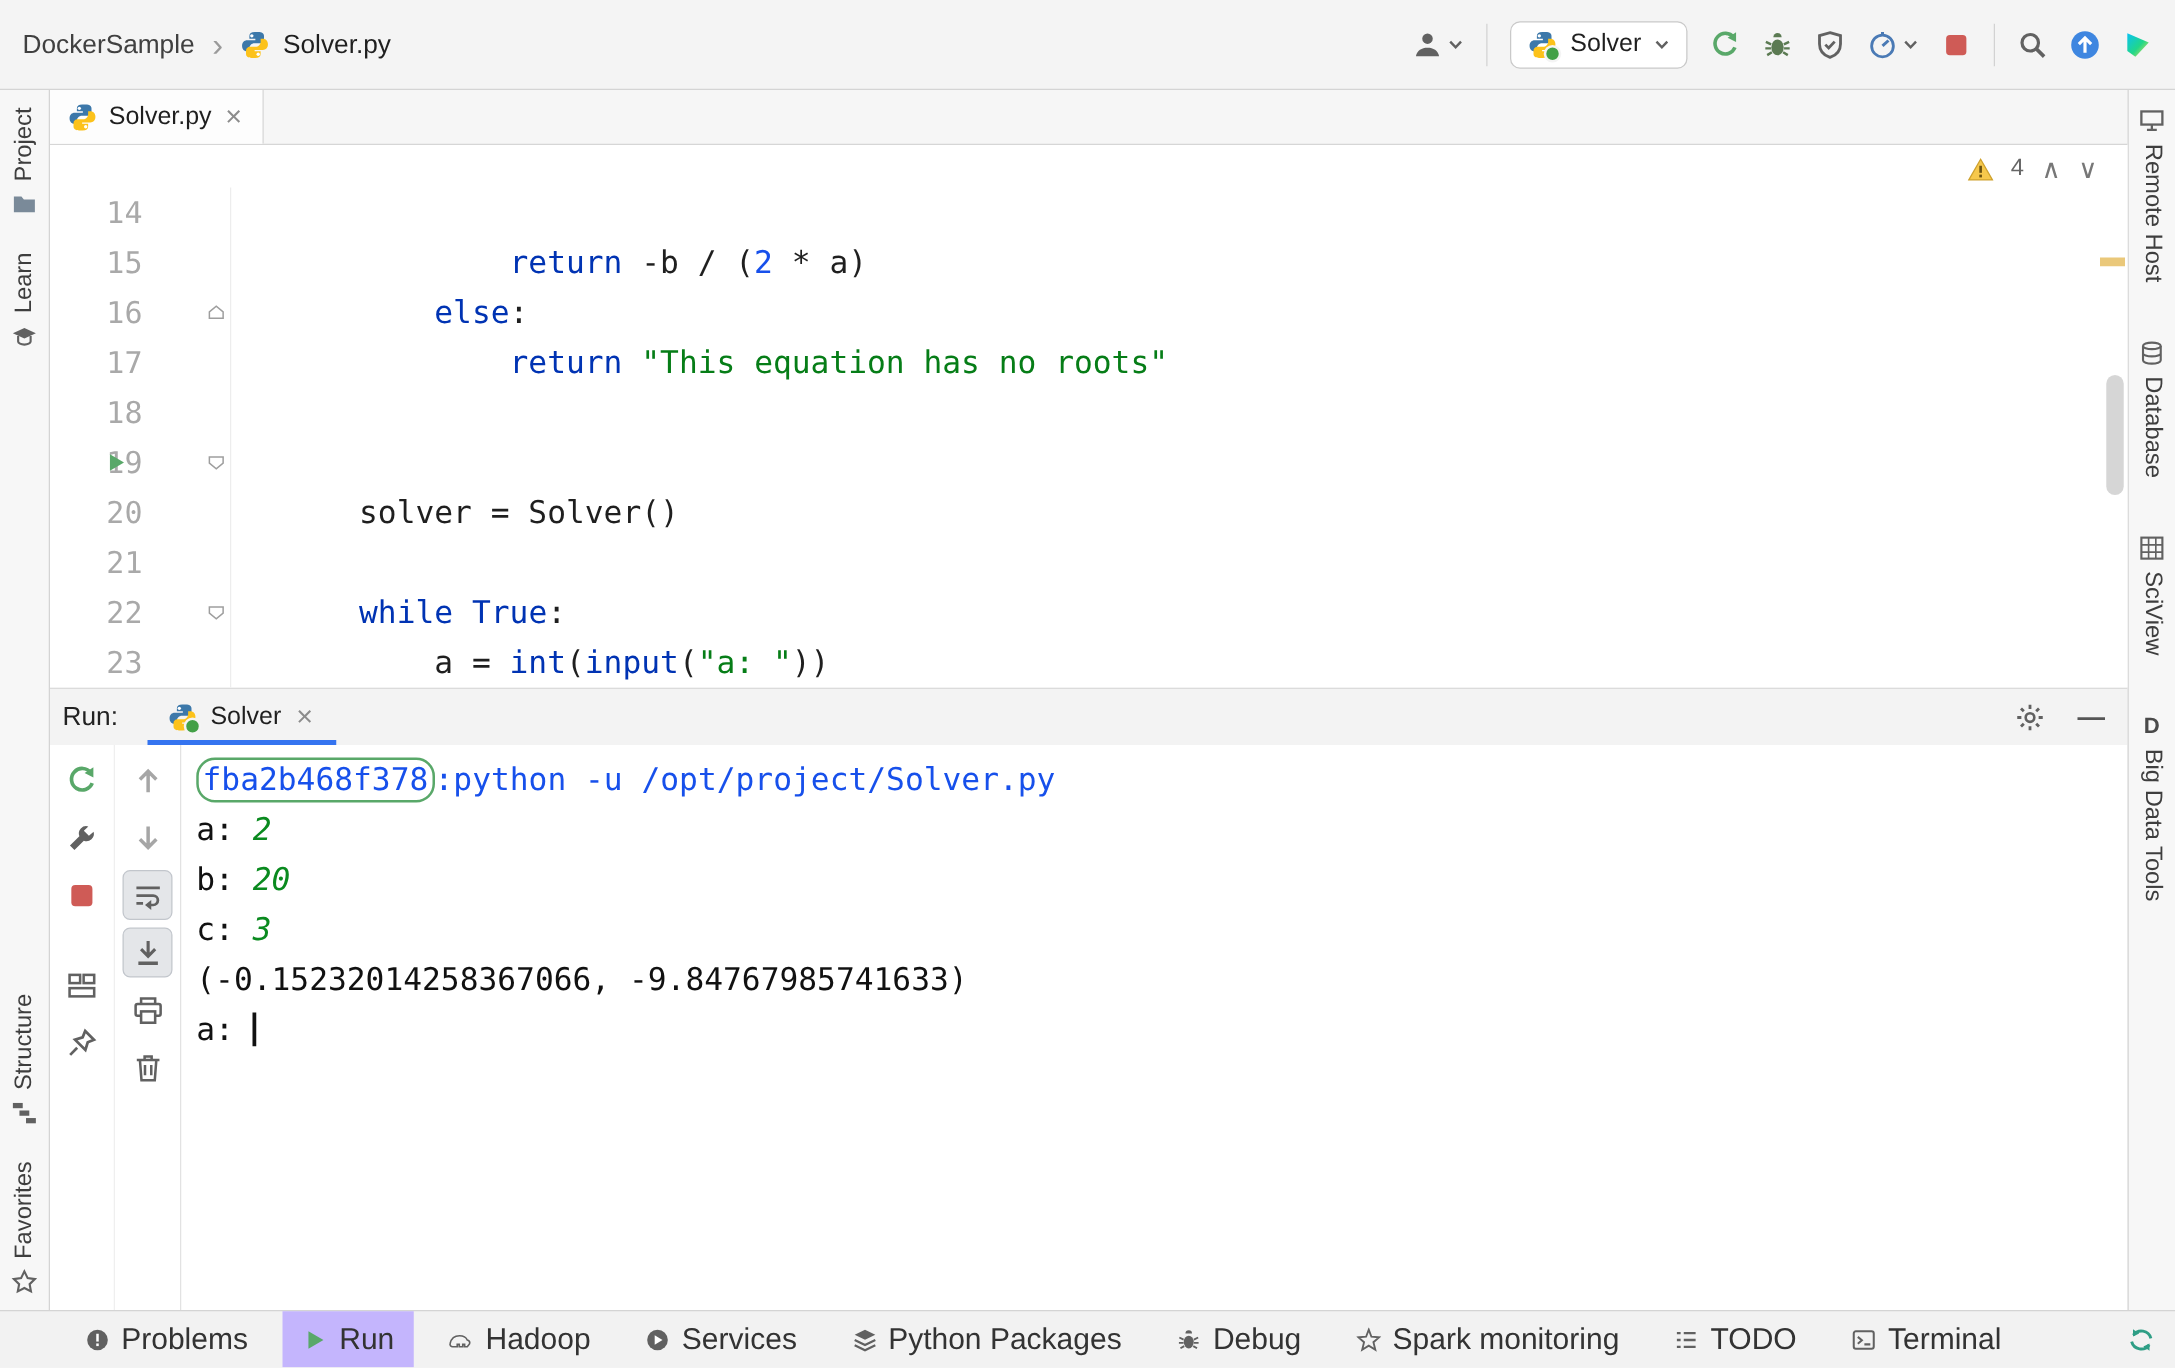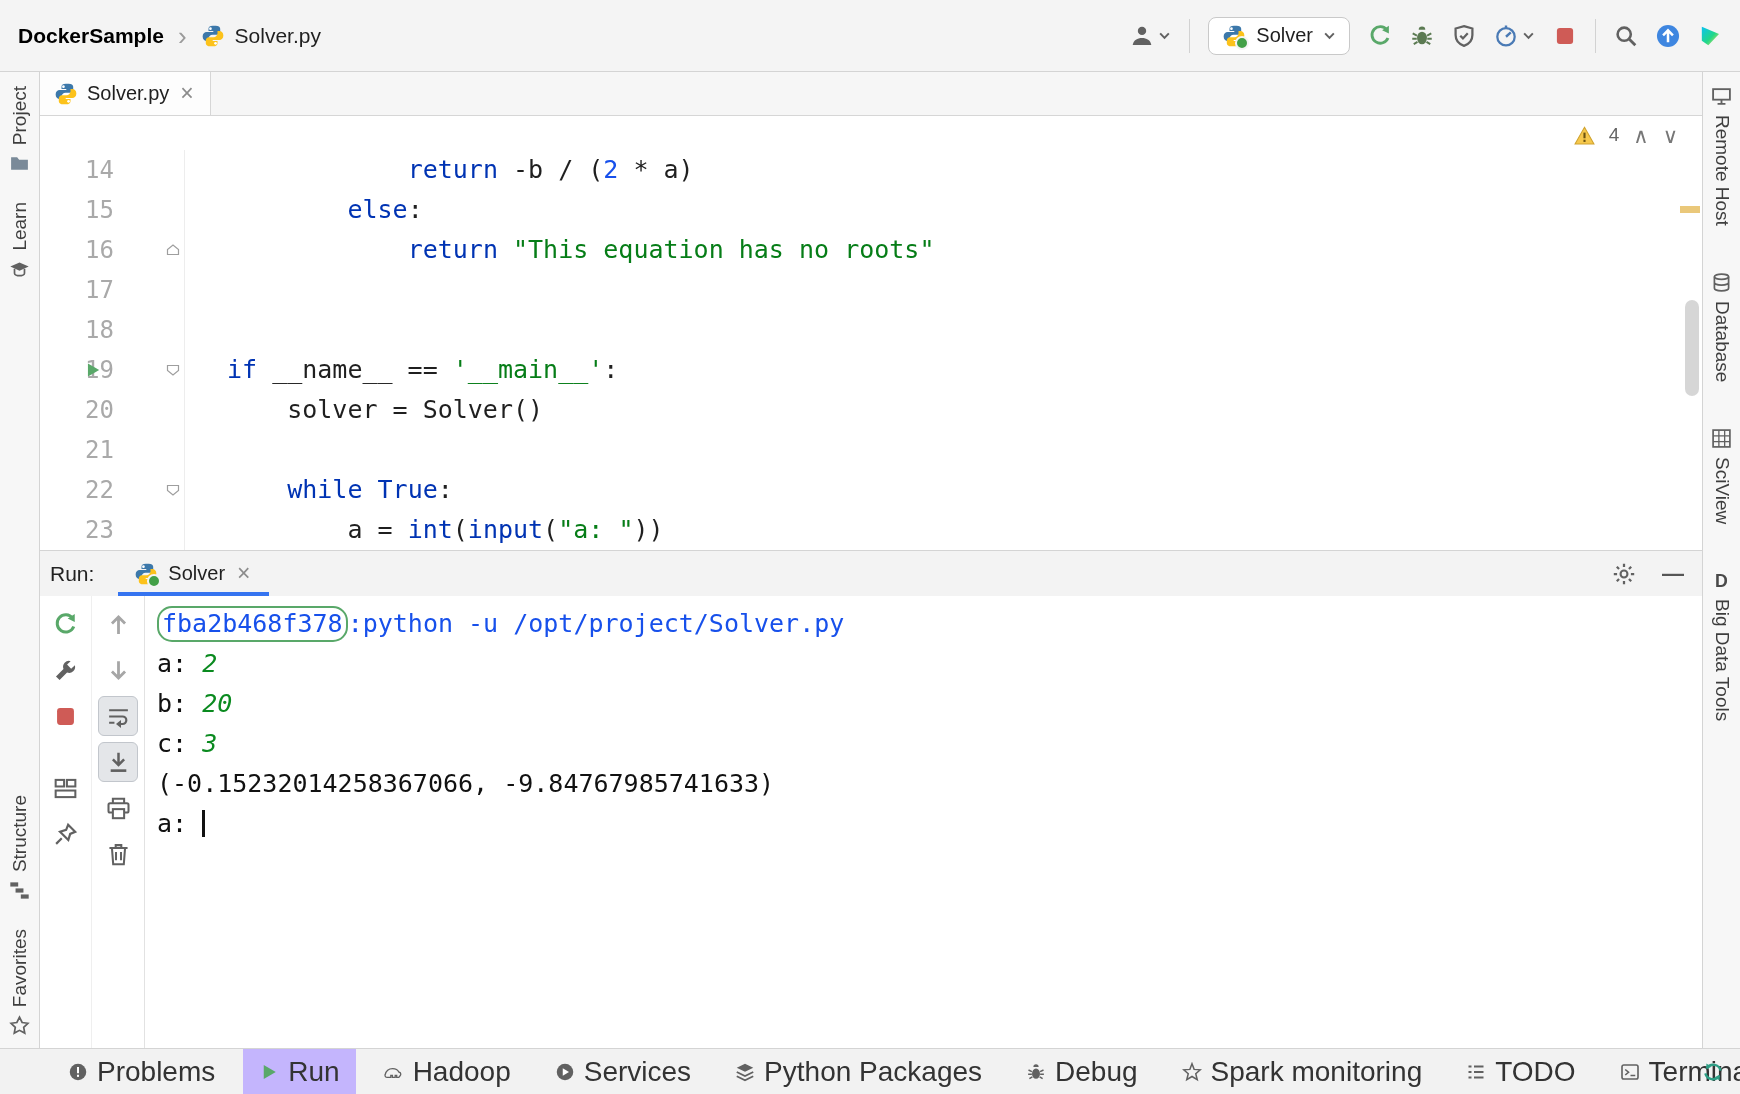--- a/index.html
+++ b/index.html
@@ -3,21 +3,21 @@
 <meta charset="utf-8">
 <style>
   *{box-sizing:border-box;margin:0;padding:0}
   html,body{background:#e9e9e9;}
   .app{width:1740px;height:1094px;display:flex;flex-direction:column;background:#fff;
        font-family:"Liberation Sans",sans-serif;color:#1f1f1f;overflow:hidden;position:relative;}
 
   
   .titlebar{height:72px;flex:0 0 auto;background:#f4f4f4;border-bottom:1px solid #d4d4d4;
             display:flex;align-items:center;padding:0 18px;gap:10px;}
-  .crumb-project{font-size:21px;font-weight:bold;color:#000000;cursor:pointer;}
+  .crumb-project{font-size:21px;font-weight:normal;color:#404040;cursor:pointer;}
   .crumb-sep{font-size:26px;color:#9a9a9a;margin:0 4px;line-height:1;}
   .crumb-file{font-size:21px;cursor:pointer;}
   .tb-right{margin-left:auto;display:flex;align-items:center;gap:18px;}
   .tb-sep{width:1px;height:34px;background:#d2d2d2;}
   .tb-btn{display:flex;align-items:center;gap:4px;cursor:pointer;}
   .combo{display:flex;align-items:center;gap:10px;background:#fff;border:1px solid #c9c9c9;
          border-radius:8px;padding:6px 13px;font-size:20px;cursor:pointer;}
 
   .icon{display:inline-flex;width:24px;height:24px;flex:0 0 auto;position:relative;}
   .icon svg{width:100%;height:100%;display:block;}
@@ -89,21 +89,21 @@
   .console{flex:1;padding:8px 0 0 12px;font-family:"DejaVu Sans Mono",monospace;font-size:25px;overflow:hidden;}
   .console-row{height:40px;line-height:40px;white-space:pre;color:#111;}
   .c-system{color:var(--console-system);}
   .c-input{color:var(--console-input);font-style:italic;}
   .c-cid{color:var(--console-system);border:2px solid var(--run-green);border-radius:15px;
          padding:0 3px;display:inline-block;line-height:32px;}
   .caret{display:inline-block;width:3px;height:27px;background:#111;vertical-align:-5px;}
 
   
   .statusbar{height:46px;flex:0 0 auto;background:#f2f2f2;border-top:1px solid #d4d4d4;
-             display:flex;align-items:stretch;padding:0 16px 0 52px;font-size:28px;color:#333;justify-content:center;}
+             display:flex;align-items:stretch;padding:0 16px 0 52px;font-size:24px;color:#333;justify-content:center;}
   .status-items{display:flex;align-items:stretch;gap:12px;flex:1;min-width:0;}
   .status-item{display:flex;align-items:center;gap:9px;padding:0 16px;cursor:pointer;white-space:nowrap;}
   .status-item.active{background:#c4b5fd;}
   .status-item .icon{width:20px;height:20px;}
   .status-right{display:flex;align-items:center;}
   .status-right .icon{width:22px;height:22px;cursor:pointer;}
 </style>
 </head>
 <body>
 
@@ -340,21 +340,20 @@
             <div class="gutter-row">
               <span class="lnum">23</span>
             </div>
           </div>
         <div class="code-area">
             <div class="code-row"><span>            </span><span class="tk-kw">return</span><span> -b / (</span><span class="tk-num">2</span><span> * a)</span></div>
             <div class="code-row"><span>        </span><span class="tk-kw">else</span><span>:</span></div>
             <div class="code-row"><span>            </span><span class="tk-kw">return</span><span> </span><span class="tk-str">"This equation has no roots"</span></div>
             <div class="code-row"></div>
             <div class="code-row"></div>
-            <div class="code-row"><span class="tk-kw">if</span><span> __name__ == </span><span class="tk-str">'__main__'</span><span>:</span></div>
             <div class="code-row"><span>    solver = Solver()</span></div>
             <div class="code-row"></div>
             <div class="code-row"><span>    </span><span class="tk-kw">while</span><span> </span><span class="tk-kw">True</span><span>:</span></div>
             <div class="code-row"><span>        a = </span><span class="tk-call">int</span><span>(</span><span class="tk-call">input</span><span>(</span><span class="tk-str">"a: "</span><span>))</span></div>
           </div>
 
         <div class="warn-widget">
           <span class="icon">
               <svg viewBox="0 0 16 16">
                 <path d="M8 1.8 15.2 14.4H.8z" fill="#f6c84c" stroke="#cfa22e" stroke-width=".8"></path>

